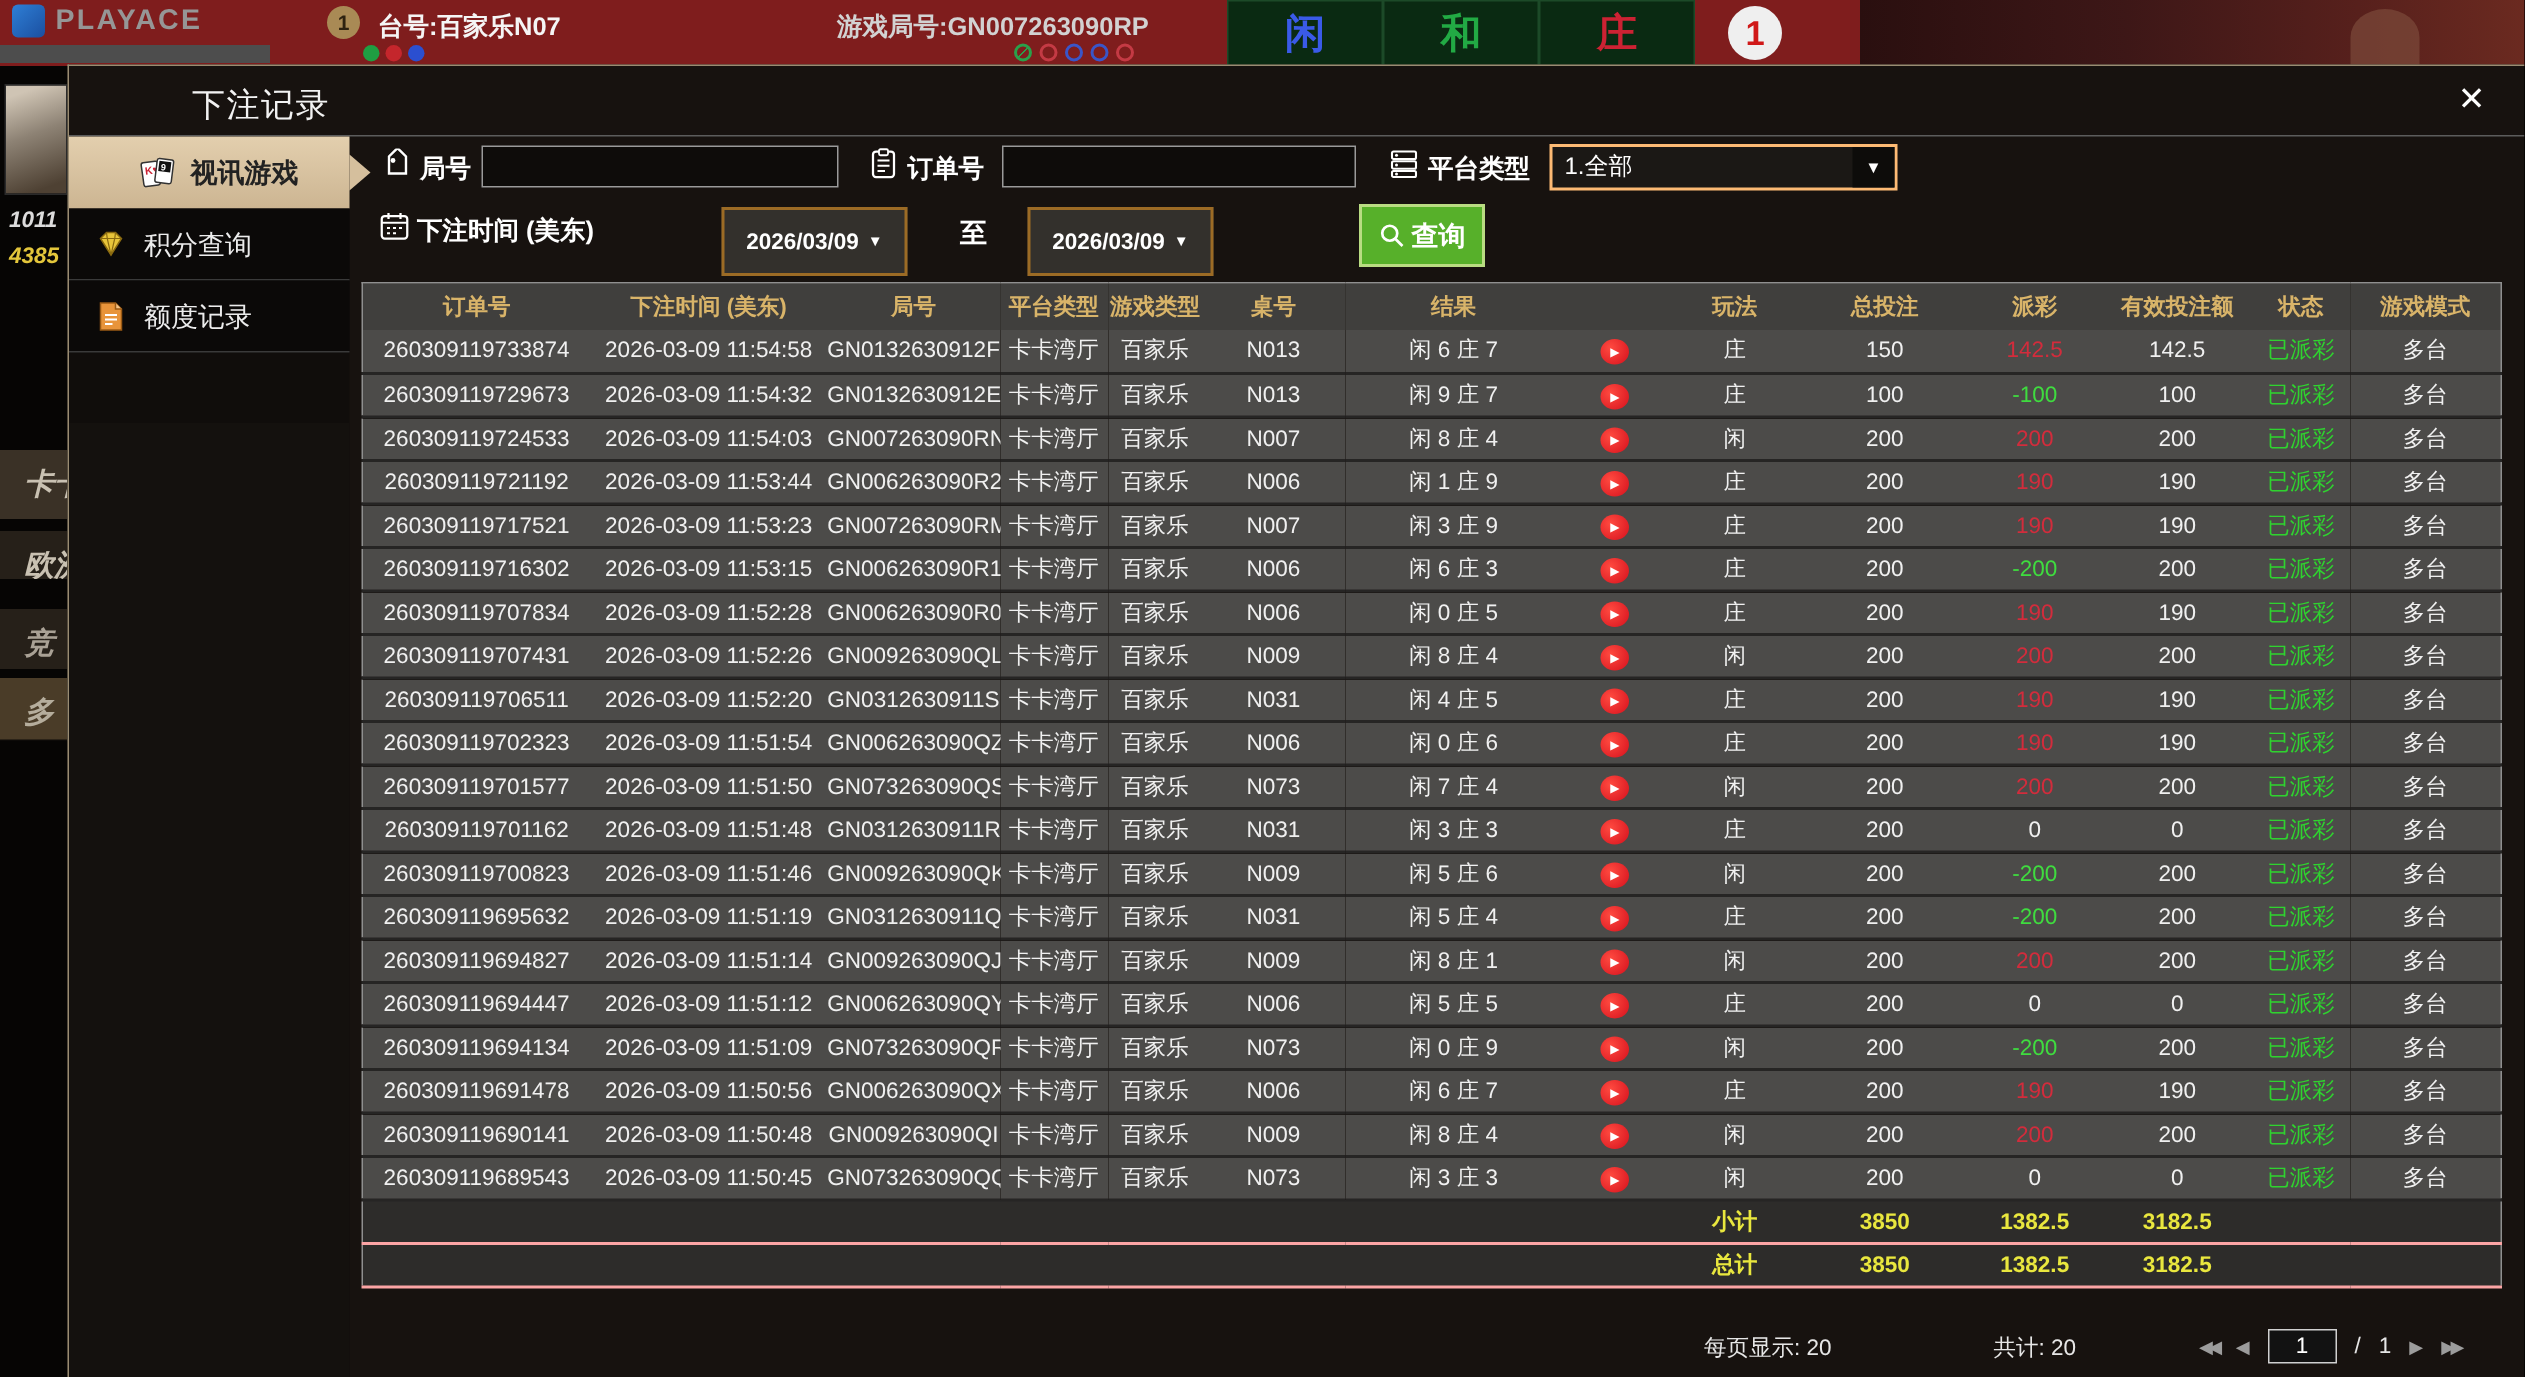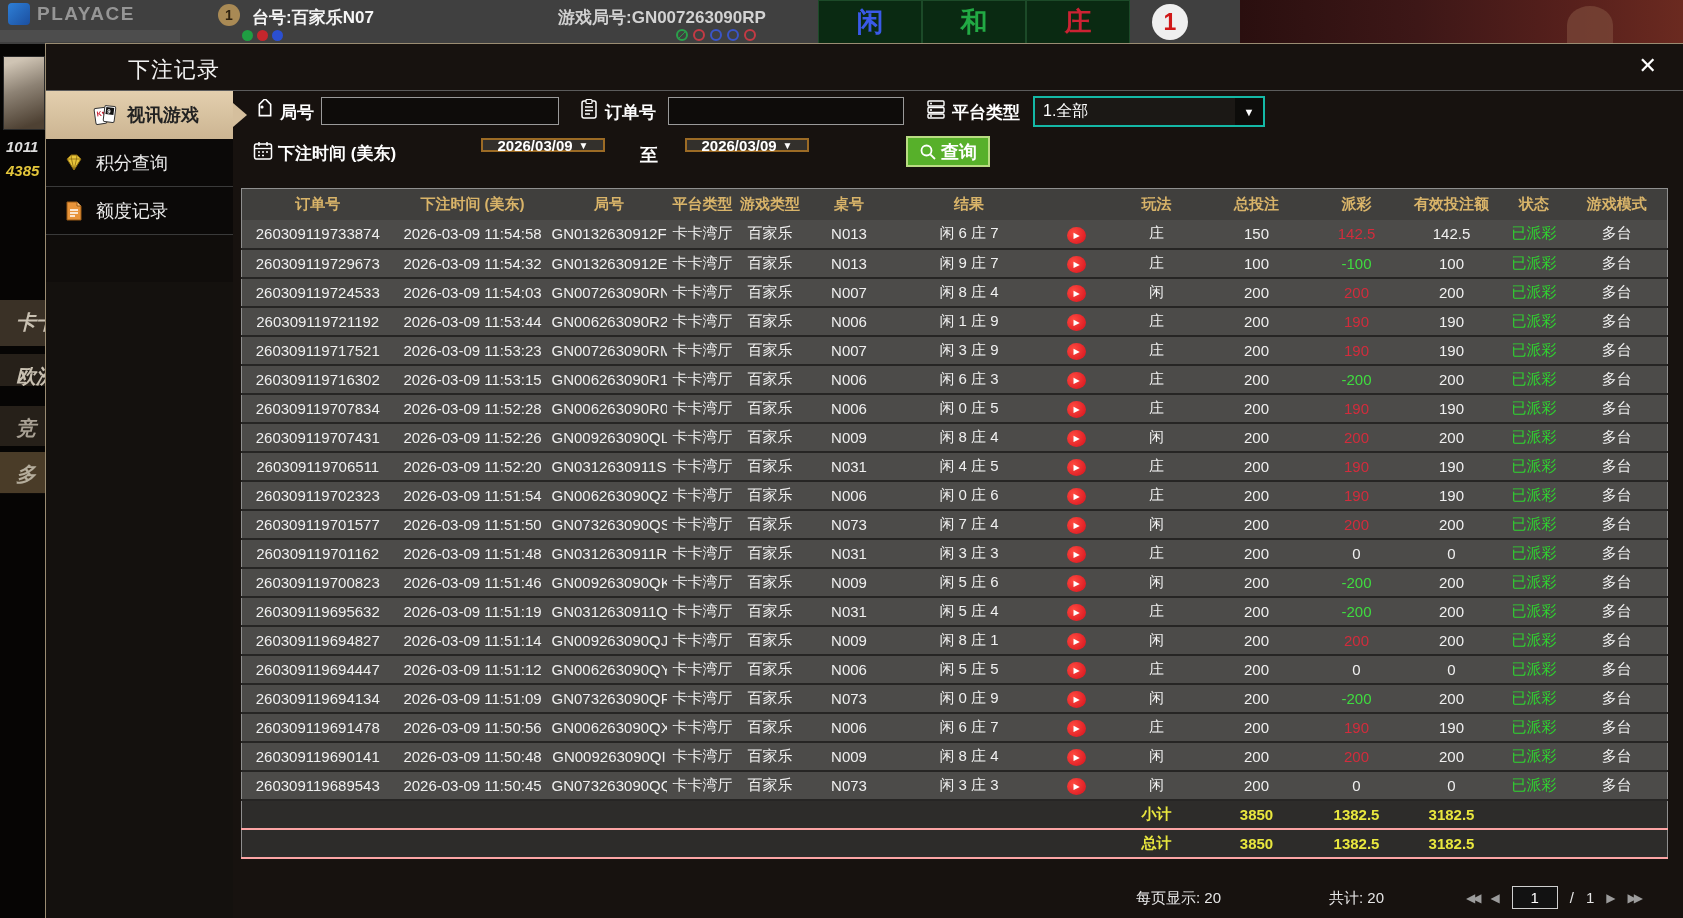--- a/index.html
+++ b/index.html
@@ -1,21 +1,21 @@
 <!DOCTYPE html>
 <html><head>
 <meta charset="utf-8">
 <style>
   * { margin:0; padding:0; box-sizing:border-box; }
   html,body { width:1683px; height:918px; overflow:hidden; background:#000; }
   body { font-family:"Liberation Sans","DejaVu Sans",sans-serif; color:#eee; }
   .screen { position:relative; width:1683px; height:918px; background:#000; }
 
   
-  .topbar { position:absolute; left:0; top:0; width:1683px; height:44px; background:#404040; overflow:hidden; }
+  .topbar { position:absolute; left:0; top:0; width:1683px; height:44px; background:#7f1d1d; overflow:hidden; }
   .logo { position:absolute; left:8px; top:3px; display:flex; align-items:center; gap:7px; }
   .logo-cube { width:22px; height:22px; border-radius:4px; background:linear-gradient(135deg,#2e7fd6,#1b4fa0); }
   .logo-text { font-size:19px; font-weight:bold; color:#969696; letter-spacing:1.5px; }
   .tbl-badge { position:absolute; left:218px; top:4px; width:22px; height:22px; border-radius:50%; background:#a98a55; color:#2e2210; font-size:14px; font-weight:bold; text-align:center; line-height:22px; }
   .tbl-name { position:absolute; left:252px; top:6px; font-size:17px; font-weight:bold; color:#f5f5f5; }
   .round-id { position:absolute; left:558px; top:6px; font-size:17px; font-weight:bold; color:#d2d2d2; }
   .progress-strip { position:absolute; left:0; top:30px; width:180px; height:12px; background:#4d4d4d; }
   .mini-dots { position:absolute; left:242px; top:30px; display:flex; gap:4px; }
   .mini-dots span { width:11px; height:11px; border-radius:50%; display:inline-block; }
   .bead-dots { position:absolute; left:676px; top:29px; display:flex; gap:5px; }
@@ -48,27 +48,27 @@
   .tab { position:relative; height:48px; display:flex; align-items:center; gap:10px; padding-left:16px; font-size:18px; color:#ececec; cursor:pointer; background:#0b0908; border-bottom:1px solid #3a3a3a; }
   .tab.active { background:linear-gradient(180deg,#e3cfae,#ccb592); color:#222; font-weight:bold; border-bottom:none;padding-left:47px; }
   .tab.active::after { content:""; position:absolute; right:-14px; top:50%; margin-top:-12px; border-left:14px solid #d5bf9d; border-top:12px solid transparent; border-bottom:12px solid transparent; }
   .tab-icon { width:24px; height:24px; flex:0 0 24px; }
   .sidebar-rest { position:absolute; left:0; top:191px; width:187px; bottom:0; background:#14110e; }
 
   
   .flabel { font-size:17px; font-weight:bold; color:#fff; position:absolute; white-space:nowrap; }
   .ficon { position:absolute; width:22px; height:22px; }
   .finput { position:absolute; height:28px; background:#0e0c0a; border:1px solid #9a9a9a; color:#eee; font-size:15px; padding:0 6px; }
-  .dropdown { position:absolute; left:987px; top:52px; width:232px; height:31px; background:#1b1815; border:2px solid #14b8a6; display:flex; align-items:center; cursor:pointer; }
+  .dropdown { position:absolute; left:987px; top:52px; width:232px; height:31px; background:#1b1815; border:2px solid #fdba74; display:flex; align-items:center; cursor:pointer; }
   .dropdown .sel { flex:1; padding-left:8px; font-size:16px; color:#fff; }
   .dropdown .arr { width:28px; height:100%; background:#0d0c0a; color:#fff; font-size:11px; display:flex; align-items:center; justify-content:center; }
-  .datebox { position:absolute; top:94px; width:124px; height:14px; background:#33302c; border:2px solid #9c6b25; color:#fff; font-size:15px; font-weight:bold; display:flex; align-items:center; justify-content:center; gap:6px; cursor:pointer; }
+  .datebox { position:absolute; top:94px; width:124px; height:46px; background:#33302c; border:2px solid #9c6b25; color:#fff; font-size:15px; font-weight:bold; display:flex; align-items:center; justify-content:center; gap:6px; cursor:pointer; }
   .datebox .dv { font-size:10px; }
   .to-label { position:absolute; left:594px; top:99px; font-size:18px; font-weight:bold; color:#fff; }
-  .search-btn { position:absolute; left:860px; top:92px; width:84px; height:31px; background:#57b02a; border:2px solid #b9dc82; color:#fff; font-size:18px; font-weight:bold; display:flex; align-items:center; justify-content:center; gap:4px; cursor:pointer; }
+  .search-btn { position:absolute; left:860px; top:92px; width:84px; height:42px; background:#57b02a; border:2px solid #b9dc82; color:#fff; font-size:18px; font-weight:bold; display:flex; align-items:center; justify-content:center; gap:4px; cursor:pointer; }
 
   
   .tablewrap { position:absolute; left:195px; top:144px; width:1428px; }
   table { width:1426px; border-collapse:collapse; table-layout:fixed; border:1px solid #8f8f8f; }
   thead th { height:31px; background:#403f3d; color:#d9b469; font-size:15px; font-weight:bold; text-align:center; }
   tbody td { height:29px; background:#4c4b49; color:#f0f0f0; font-size:15px; text-align:center; border-bottom:2px solid #262524; white-space:nowrap; overflow:hidden; }
   tfoot td { height:29px; background:#2d2c2a; border-bottom:2px solid #fca5a5; font-size:15px; text-align:center; }
   .ylw { color:#e9e73e; font-weight:bold; }
   .pay-win { color:#d22c3c; } .pay-loss { color:#3fdc3f; } .pay-zero { color:#f0f0f0; }
   .status-ok { color:#2fd32f; }

